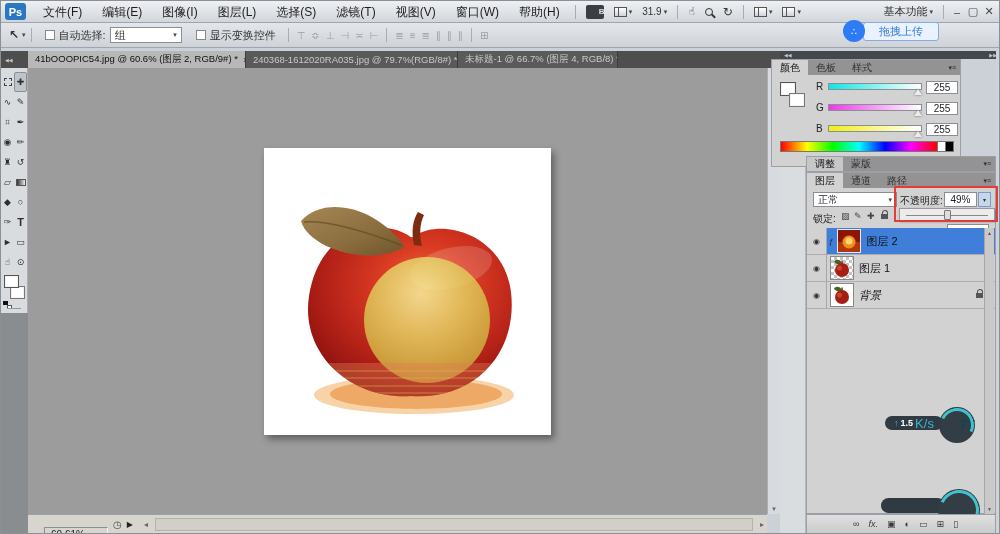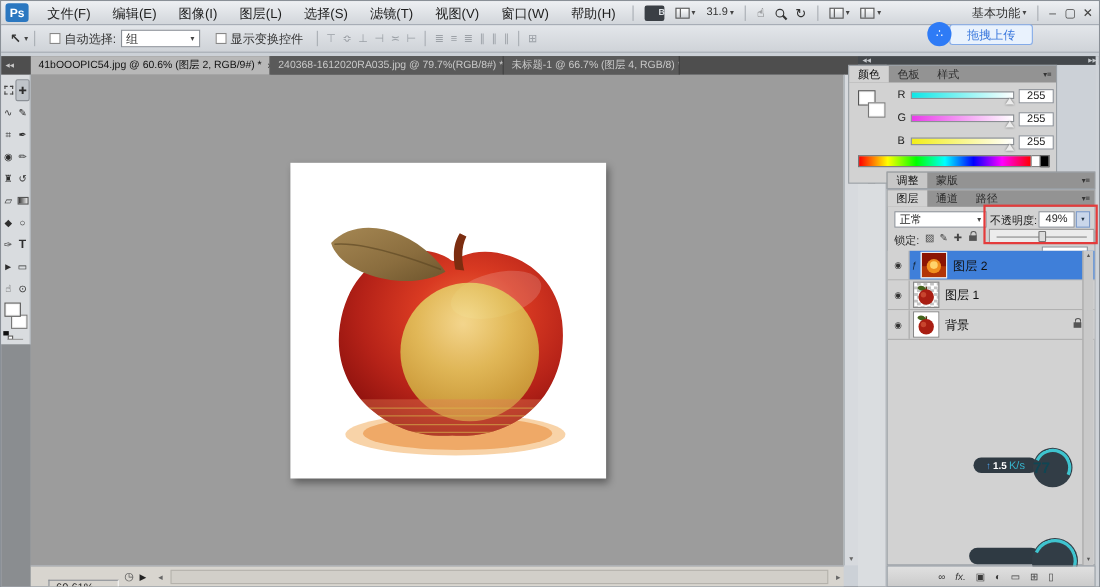--- a/index.html
+++ b/index.html
@@ -109,21 +109,21 @@
   .bottombar { left:805px; top:513px; width:190px; height:20px; background:linear-gradient(#e0e0e0,#cbcbcb);
                border:1px solid #9aa0a6; display:flex; align-items:center; gap:9px; padding-left:46px;
                font-size:9px; color:#3a3a3a; z-index:35; }
 
   .annot-box { left:893px; top:185px; width:104px; height:36px; border:2px solid #e43b3b; z-index:50; pointer-events:none; }
 
   
   .gauge-pill { position:absolute; background:#2f3a43; border-radius:8px; display:flex; align-items:center;
                 justify-content:center; gap:2px; z-index:20; }
   .gauge-circle { position:absolute; background:#323d46; border-radius:50%; z-index:21;
-                  display:flex; align-items:center; justify-content:flex-start; }
+                  display:flex; align-items:center; justify-content:flex-end; }
   .gauge-circle .arc { position:absolute; inset:1px; border-radius:50%; border:3px solid transparent;
                        border-top-color:#3fc4cf; border-right-color:#3fc4cf; transform:rotate(-20deg); }
   .upload-pill { left:862px; top:21px; width:76px; height:19px; background:#e9f2fd; border:1px solid #84abe8;
                  border-radius:3px; color:#3a78dd; font-size:11px; display:flex; align-items:center;
                  justify-content:center; z-index:59; }
   .upload-circle { left:842px; top:19px; width:22px; height:22px; background:#2e7bf6; border-radius:50%;
                    color:#fff; font-size:10px; display:flex; align-items:center; justify-content:center; z-index:60; }
   .rightframe { left:995px; top:50px; width:5px; height:484px; background:#cfd3d8; }
 </style>
 </head>
@@ -478,34 +478,34 @@
         </span>
       <span class="lthumb">
         <svg width="22" height="22" viewBox="0 0 22 22">
             <rect width="22" height="22" fill="#ffffff"></rect>
             <rect x="10.4" y="3.5" width="1.4" height="4" fill="#5a3414"></rect>
             <path d="M11 6 C9 2 4 2 3 5 C6 8 9 8 11 6Z" fill="#44631c"></path>
             <circle cx="11" cy="13" r="7" fill="#a91e12"></circle>
             <circle cx="8.5" cy="11" r="2.5" fill="#d4553a" opacity="0.7"></circle>
           </svg>
       </span>
-      <span class="lname" style="">背景</span>
+      <span class="lname" style="font-style:italic;">背景</span>
       <span class="padlock" style="margin-left:auto;margin-right:12px;"></span>
     </div>
 
     <div class="lscroll">
       <span>▲</span>
       <span>▼</span>
     </div>
   </div>
 
   <div class="gauge-pill" style="left:884px;top:415px;width:58px;height:14px;">
     <span style="color:#4ea2f0;font-size:9px;font-weight:bold;">↑</span>
     <span style="color:#fff;font-size:9px;font-weight:bold;">1.5</span>
-    <span style="color:#37b6cf;font-size:10px;">K/s</span>
+    <span style="color:#37b6cf;font-size:13px;">K/s</span>
   </div>
   <div class="gauge-circle" style="left:938px;top:406px;width:36px;height:36px;">
     <span class="arc"></span>
     <span style="color:#0f4654;font-size:14px;font-weight:bold;">77</span>
   </div>
   <div class="gauge-pill" style="left:880px;top:497px;width:64px;height:15px;"></div>
   <div class="gauge-circle" style="left:937px;top:488px;width:42px;height:42px;">
     <span class="arc"></span>
   </div>
 

